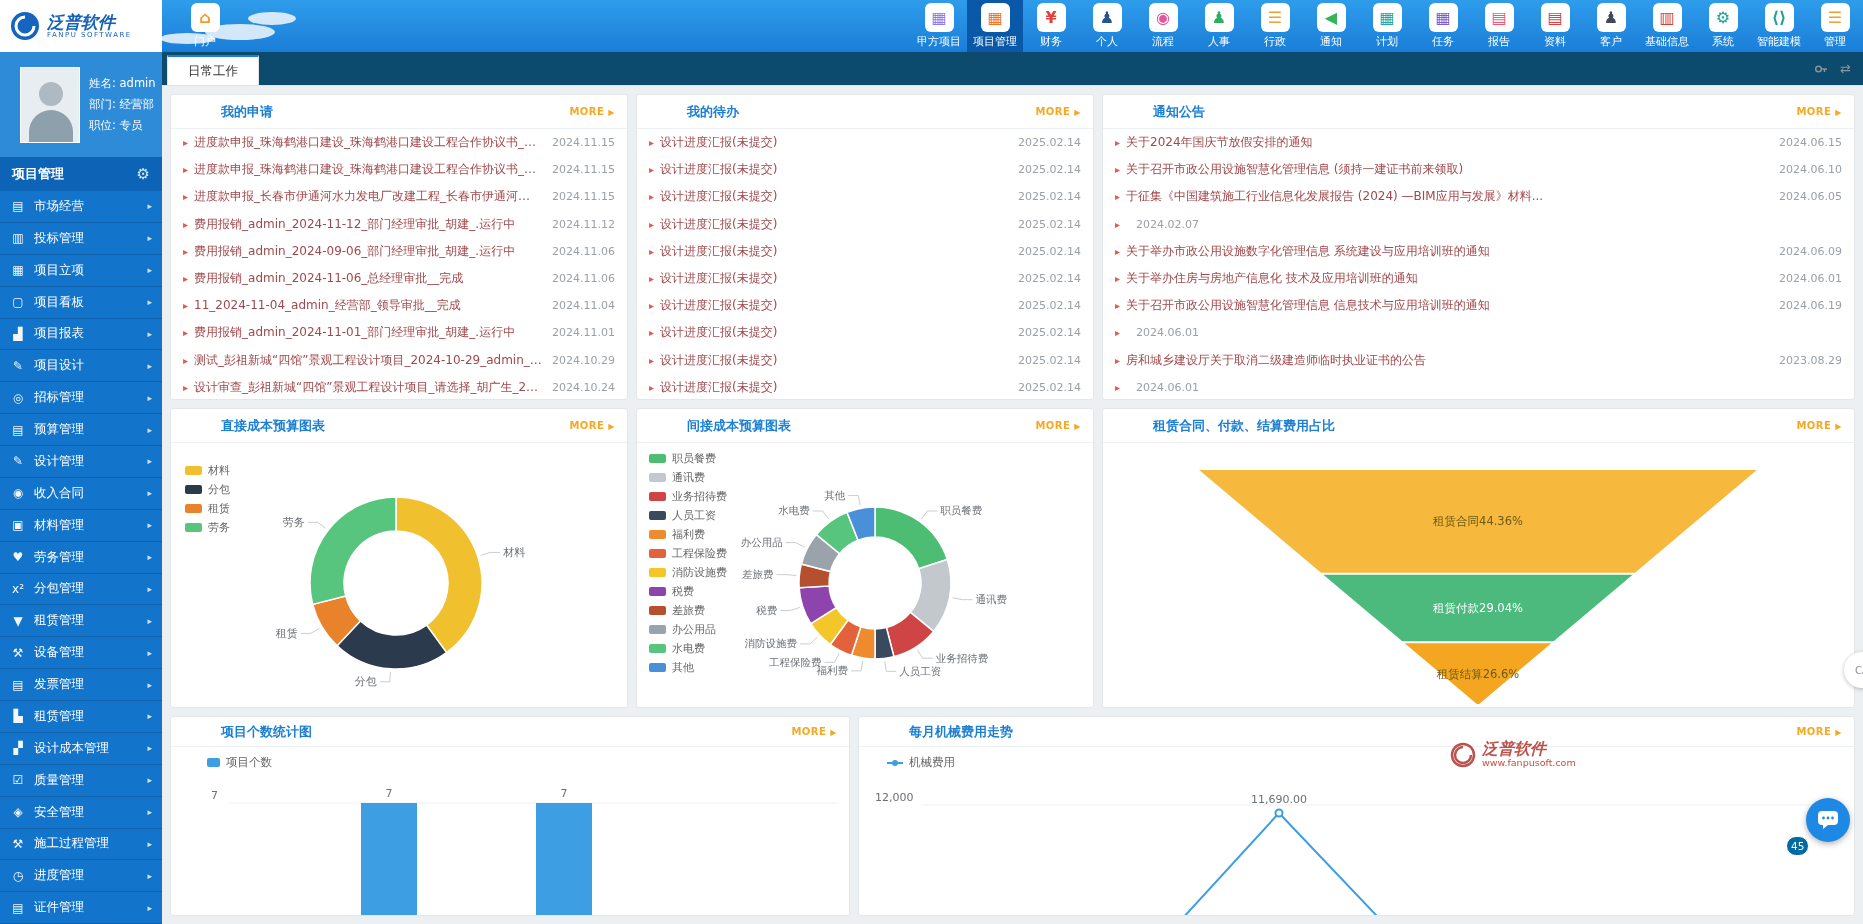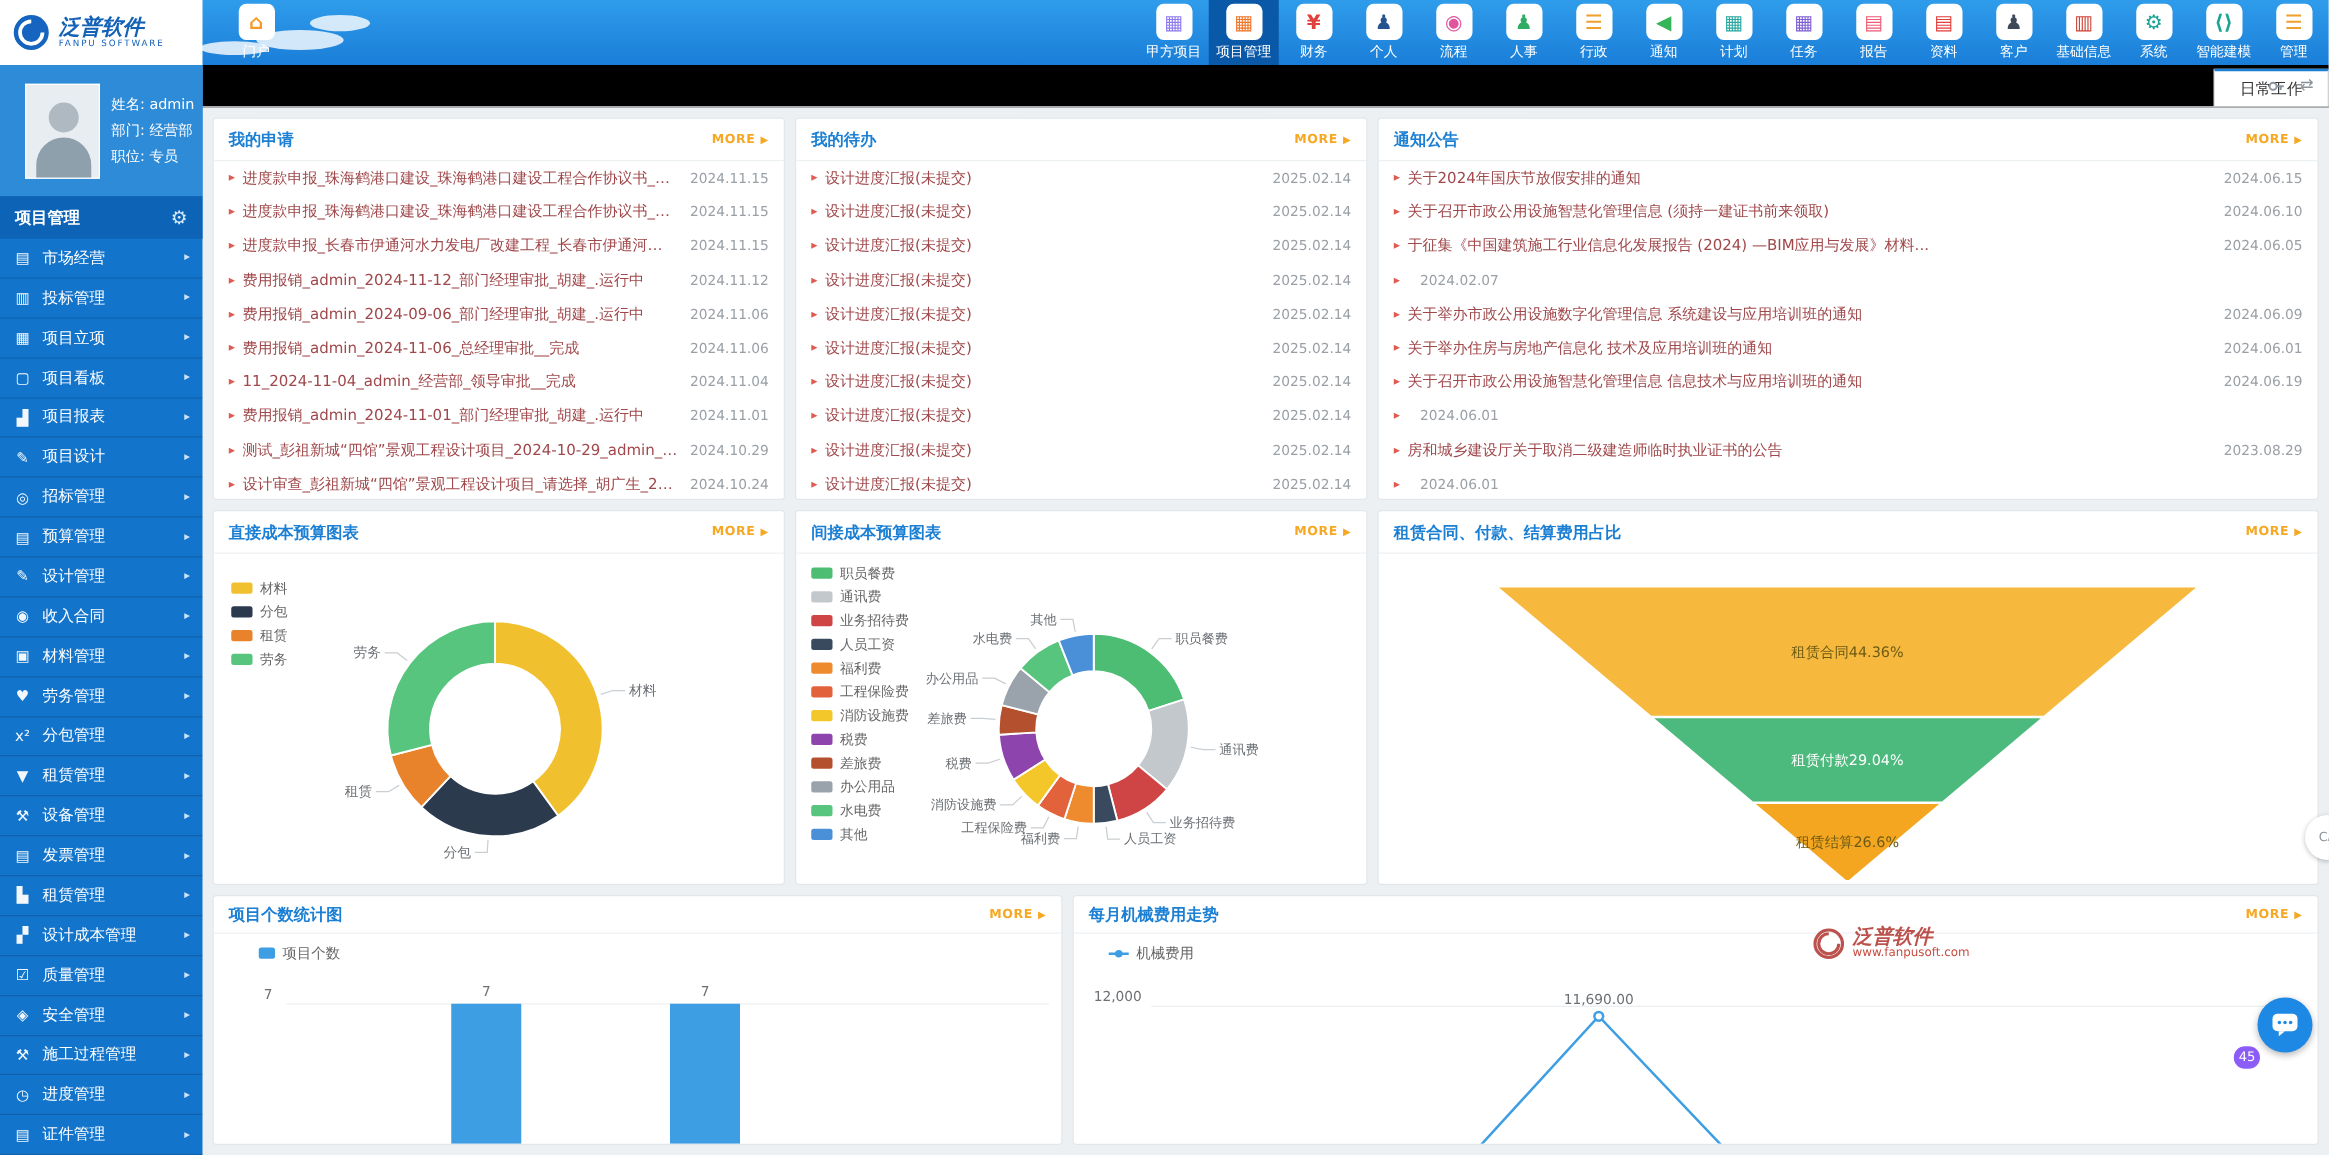--- a/index.html
+++ b/index.html
@@ -44,39 +44,39 @@
     justify-content:space-between; padding:0 12px; color:#fff; font-size:13px; font-weight:bold; }
   .gear { cursor:pointer; font-size:15px; color:#d6ebfc; font-weight:normal; }
   .menu { flex:1; display:flex; flex-direction:column; }
   .menu-item { flex:1; display:flex; align-items:center; gap:8px; padding:0 10px; color:#fff;
     font-size:12.5px; border-bottom:1px solid rgba(0,0,0,.15); cursor:pointer; white-space:nowrap; }
   .menu-item .mi { width:16px; text-align:center; font-size:12px; opacity:.95; }
   .menu-item .chev { margin-left:auto; font-size:9px; opacity:.8; }
   
   .main { position:absolute; left:162px; top:52px; width:1701px; height:872px;
     display:flex; flex-direction:column; }
-  .tabbar { height:34px; flex:none; background:#000000; border-bottom:1px solid #dfe3e6;
-    display:flex; align-items:flex-end; padding-left:5px; position:relative;justify-content:flex-end; }
+  .tabbar { height:34px; flex:none; background:#0c4a6e; border-bottom:1px solid #dfe3e6;
+    display:flex; align-items:flex-end; padding-left:5px; position:relative; }
   .tab { height:30px; background:#fff; border:1px solid #dfe3e6; border-bottom:none;
     border-top:2px solid #1b7fd4; padding:0 20px; display:flex; align-items:center;
     font-size:12.5px; color:#333; cursor:pointer; }
   .tab-icons { position:absolute; right:12px; top:9px; display:flex; gap:12px; align-items:center;
     color:#8a939b; font-size:13px; }
   .tab-icons > * { cursor:pointer; }
   .content { flex:1; padding:8px; display:flex; flex-direction:column; gap:8px; overflow:hidden; }
   .row { display:flex; gap:8px; }
   .row1 { height:306px; flex:none; }
   .row2 { height:300px; flex:none; }
   .row3 { flex:1; }
   .panel { background:#fff; border:1px solid #e3e7ea; border-radius:3px; display:flex;
     flex-direction:column; overflow:hidden; }
   .w1 { width:458px; flex:none; } .wf { flex:1; } .w3 { width:680px; flex:none; }
   .panel-h { height:34px; flex:none; display:flex; align-items:center; justify-content:space-between;
     padding:0 12px; border-bottom:1px solid #eef1f3; }
-  .panel-title { color:#1b7fd4; font-size:13px; font-weight:600; }
+  .panel-title { color:#1b7fd4; font-size:13px; font-weight:600;margin-left:38px; }
   .more { color:#f7a823; font-size:10px; font-weight:bold; letter-spacing:.5px; cursor:pointer; }
   .more .arr { font-size:8px; }
   .panel-b { flex:1; position:relative; overflow:hidden; }
   
   .li { display:flex; align-items:center; height:27.2px; padding:0 12px; cursor:pointer; }
   .li .bullet { color:#e05a50; font-size:10px; margin-right:6px; }
   .li .txt { flex:1; color:#a0484b; font-size:12px; white-space:nowrap; overflow:hidden;
     text-overflow:ellipsis; }
   .li .date { color:#9aa0a6; font-size:11px; margin-left:10px; flex:none; }
   
@@ -92,21 +92,21 @@
     font-size:11.5px; color:#666; cursor:pointer; }
   .marker-bar { width:13px; height:9px; border-radius:2px; background:#3d9ee3; }
   .marker-line { width:16px; height:2px; background:#3d9ee3; position:relative; }
   .marker-line::after { content:""; position:absolute; left:5px; top:-2px; width:6px; height:6px;
     border-radius:50%; background:#3d9ee3; }
   
   .chat-float { position:absolute; left:1806px; top:798px; width:44px; height:44px; border-radius:50%;
     background:#1e88e5; box-shadow:0 2px 6px rgba(0,0,0,.3); display:flex; align-items:center;
     justify-content:center; cursor:pointer; z-index:20; }
   .badge { position:absolute; left:1786px; top:836px; min-width:20px; height:20px; border-radius:10px;
-    background:#8b5cf6; color:#fff; font-size:10.5px; display:flex; align-items:center;
+    background:#0369a1; color:#fff; font-size:10.5px; display:flex; align-items:center;
     justify-content:center; padding:0 4px; border:1px solid #fff; z-index:21; cursor:pointer; }
   .side-widget { position:absolute; left:1844px; top:652px; width:36px; height:36px; border-radius:50%;
     background:#fff; box-shadow:0 1px 4px rgba(0,0,0,.25); color:#8a939b; font-size:10px;
     display:flex; align-items:center; justify-content:center; z-index:20; cursor:pointer; }
   
   .watermark { position:absolute; left:1450px; top:740px; display:flex; align-items:center; gap:6px;
     opacity:.9; z-index:15; pointer-events:none; }
   .wm-text { display:flex; flex-direction:column; line-height:1.15; }
   .wm-title { color:#b5403a; font-size:16px; font-weight:bold; font-style:italic; }
   .wm-url { color:#c0392b; font-size:9.5px; }

